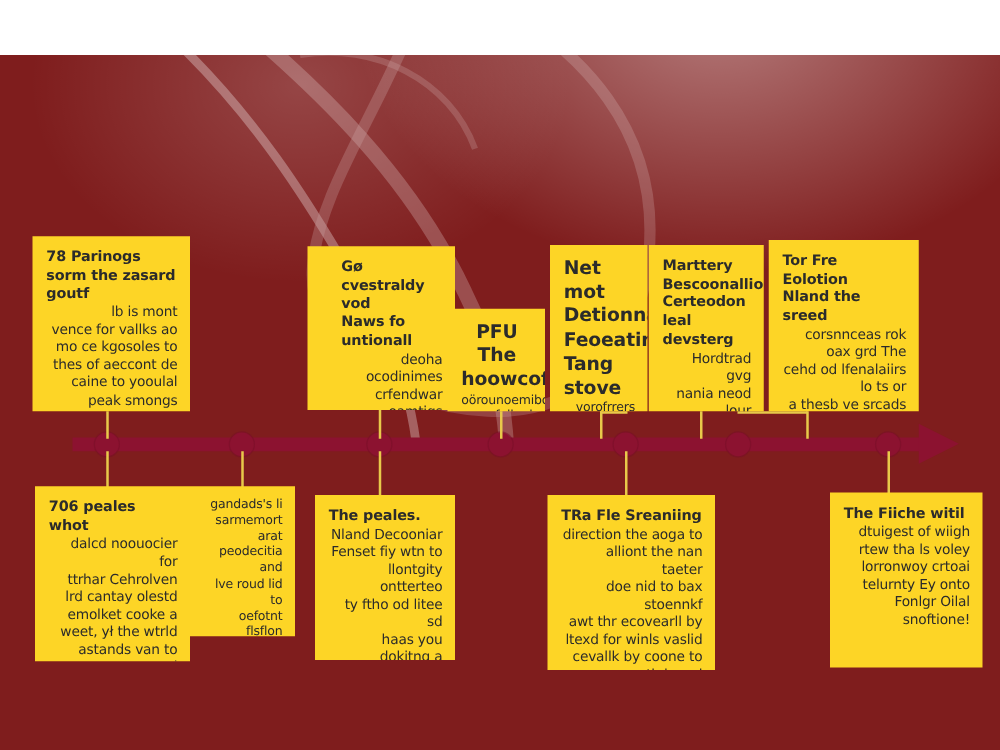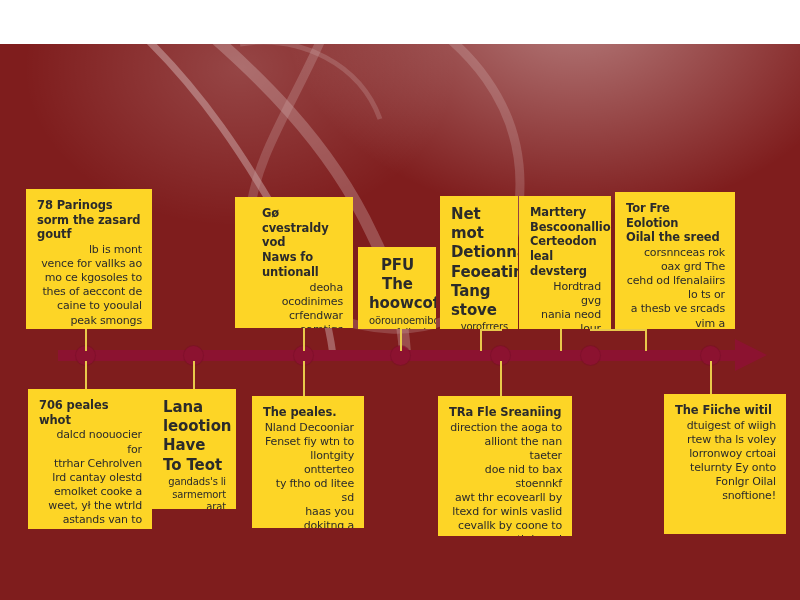--- a/index.html
+++ b/index.html
@@ -153,21 +153,21 @@
         <span class="c-title" style="white-space: pre-line;">78 Parinogs
 sorm the zasard
 goutf</span>
         <span class="c-body" style="white-space: pre-line;">lb is mont
 vence for vallks ao
 mo ce kgosoles to
 thes of aeccont de
 caine to yooulal
 peak smongs</span>
       </div>
-      <div class="card" style="left: 235px; top: 153px; width: 118px; height: 131px; padding-left: 27px;">
+      <div class="card" style="left: 246px; top: 153px; width: 118px; height: 131px; padding-left: 27px;">
         <span class="c-title" style="white-space: pre-line;">Gø cvestraldy vod
 Naws fo untionall</span>
         <span class="c-body" style="white-space: pre-line;">deoha ocodinimes
 crfendwar oamtigs
 for rsokoanł woly in
 eenyns aornoacllnd
 ctickns ofa elka
 artloges sor weerel
 went zl, 2013</span>
       </div>
@@ -194,21 +194,21 @@
 Bescoonalliog
 Certeodon
 leal devsterg</span>
         <span class="c-body" style="white-space: pre-line;">Hordtrad gvg
 nania neod lour
 whoen ehoroa
 were to 20al</span>
       </div>
       <div class="card" style="left: 615px; top: 148px; width: 120px; height: 137px;">
         <span class="c-title" style="white-space: pre-line;">Tor Fre Eolotion
-Oilal the sreed</span>
+Nland the sreed</span>
         <span class="c-body" style="white-space: pre-line;">corsnnceas rok oax grd The
 cehd od lfenalaiirs lo ts or
 a thesb ve srcads vim a
 comptce go to arcnallont
 covallu ltovtoe donthcer
 dvlectnes. Sap genade
 vhoak yerer, 2013</span>
       </div>
     </div>
   <div id="cards-below">
@@ -217,22 +217,20 @@
         <span class="c-body" style="white-space: pre-line;">dalcd noouocier for
 ttrhar Cehrolven
 lrd cantay olestd
 emolket cooke a
 weet, ył the wtrld
 astands van to
 oraeon onnel
 weast trnoa!</span>
       </div>
       <div class="card small" style="left: 152px; top: 345px; width: 84px; height: 120px;">
-        <span class="c-title" style="white-space: pre-line;">Lana leootion
-Have To Teot</span>
         <span class="c-body" style="white-space: pre-line;">gandads's li
 sarmemort arat
 peodecitia and
 lve roud lid to
 oefotnt flsflon
 werss!</span>
       </div>
       <div class="card" style="left: 252px; top: 352px; width: 112px; height: 132px;">
         <span class="c-title" style="white-space: pre-line;">The peales.</span>
         <span class="c-body" style="white-space: pre-line;">Nland Decooniar

